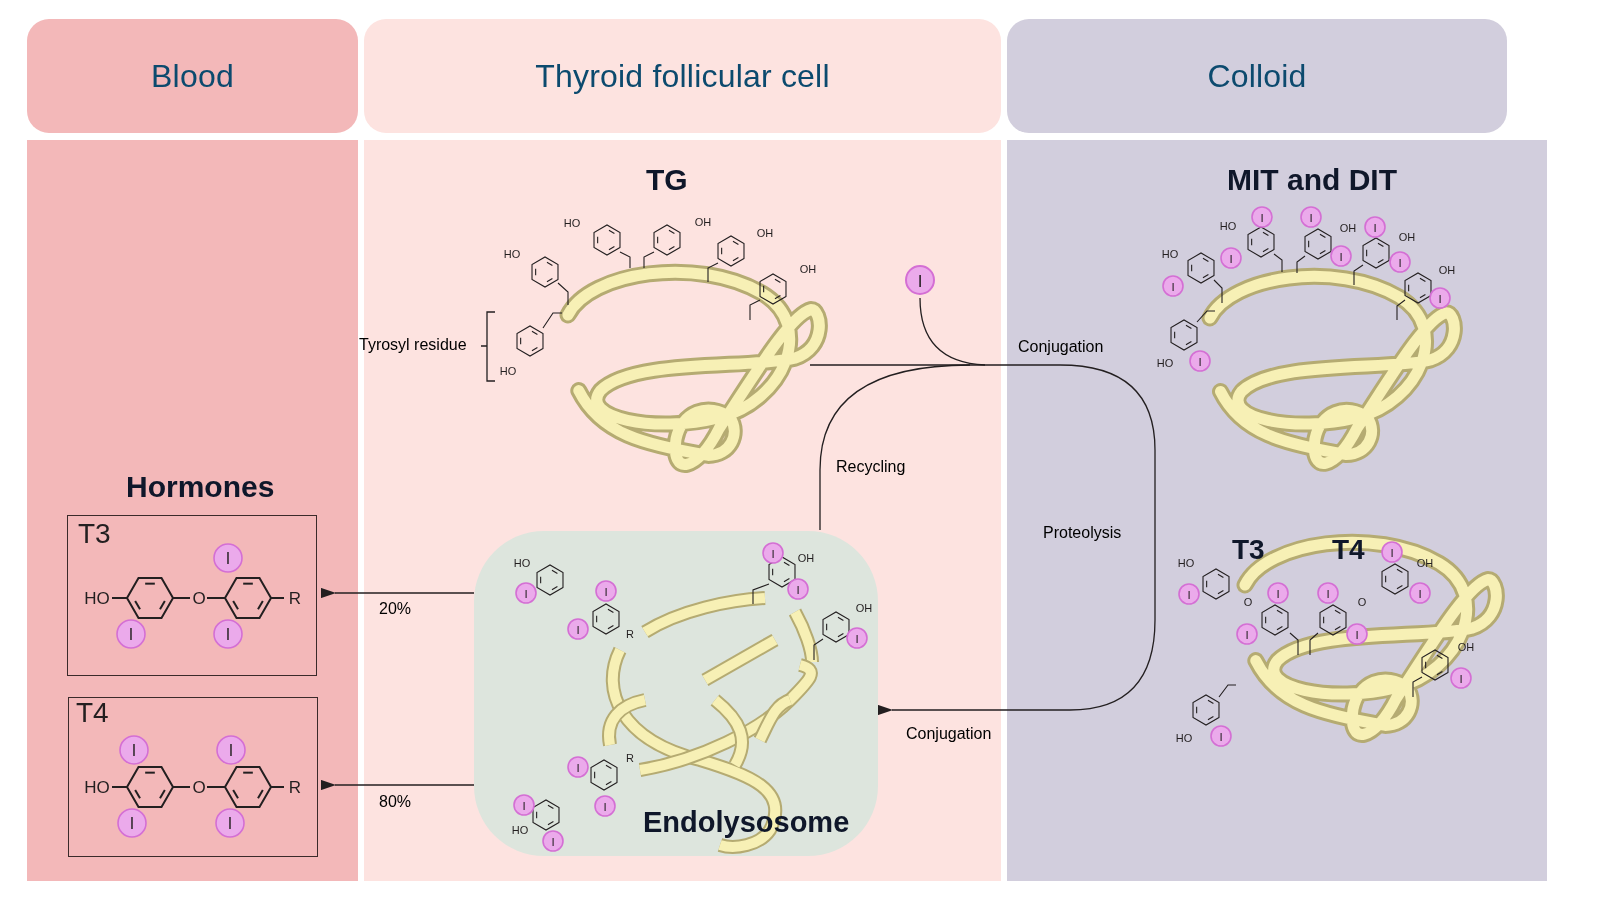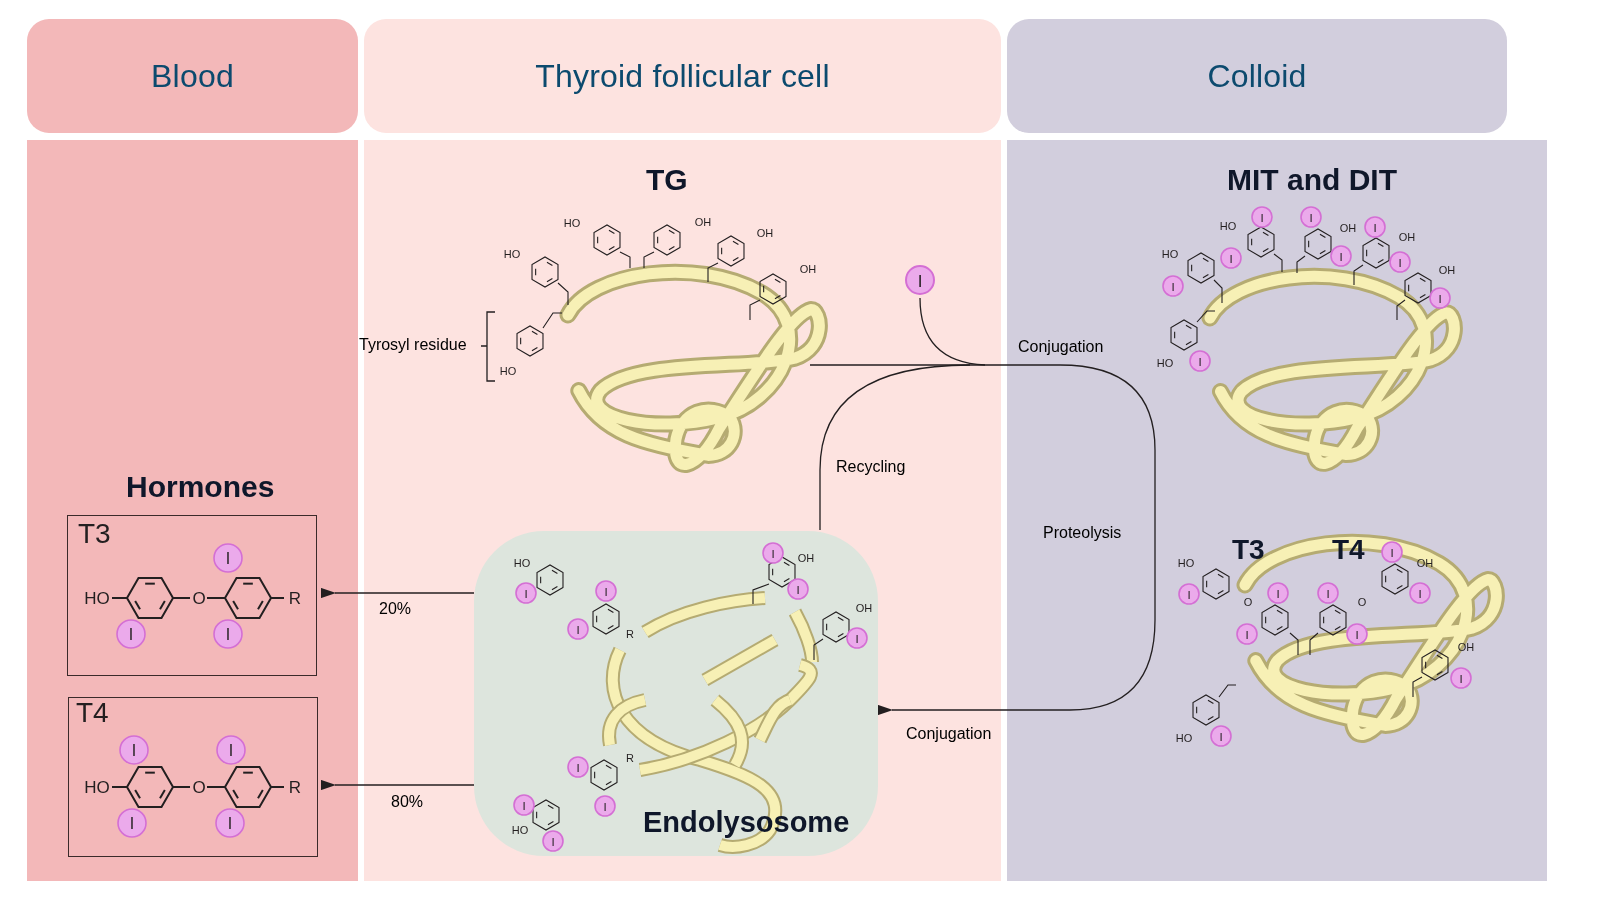--- a/index.html
+++ b/index.html
@@ -526,13 +526,13 @@
 <div class="title" style="left:643px;top:806px;font-size:29px;">Endolysosome</div>
 <div class="title" style="left:1232px;top:534px;font-size:28px;">T3</div>
 <div class="title" style="left:1332px;top:534px;font-size:28px;">T4</div>
 
 <div class="lbl" style="left:359px;top:336px;">Tyrosyl residue</div>
 <div class="lbl" style="left:1018px;top:338px;">Conjugation</div>
 <div class="lbl" style="left:836px;top:458px;">Recycling</div>
 <div class="lbl" style="left:1043px;top:524px;">Proteolysis</div>
 <div class="lbl" style="left:906px;top:725px;">Conjugation</div>
 <div class="lbl" style="left:379px;top:600px;">20%</div>
-<div class="lbl" style="left:379px;top:793px;margin-left:12px;">80%</div>
+<div class="lbl" style="left:379px;top:793px;">80%</div>
 
 </body></html>

